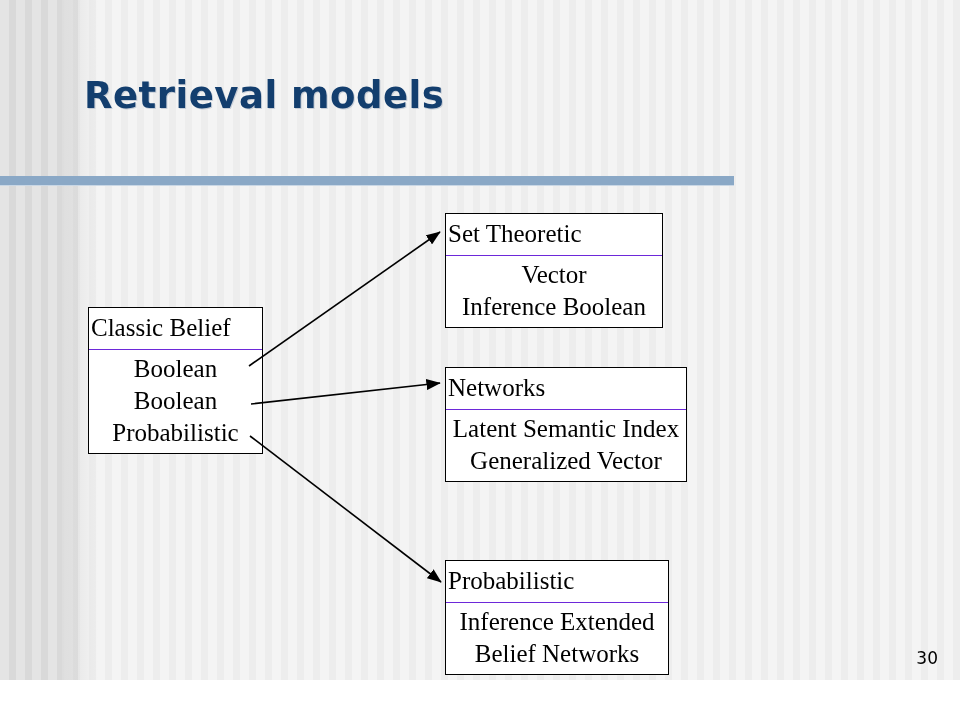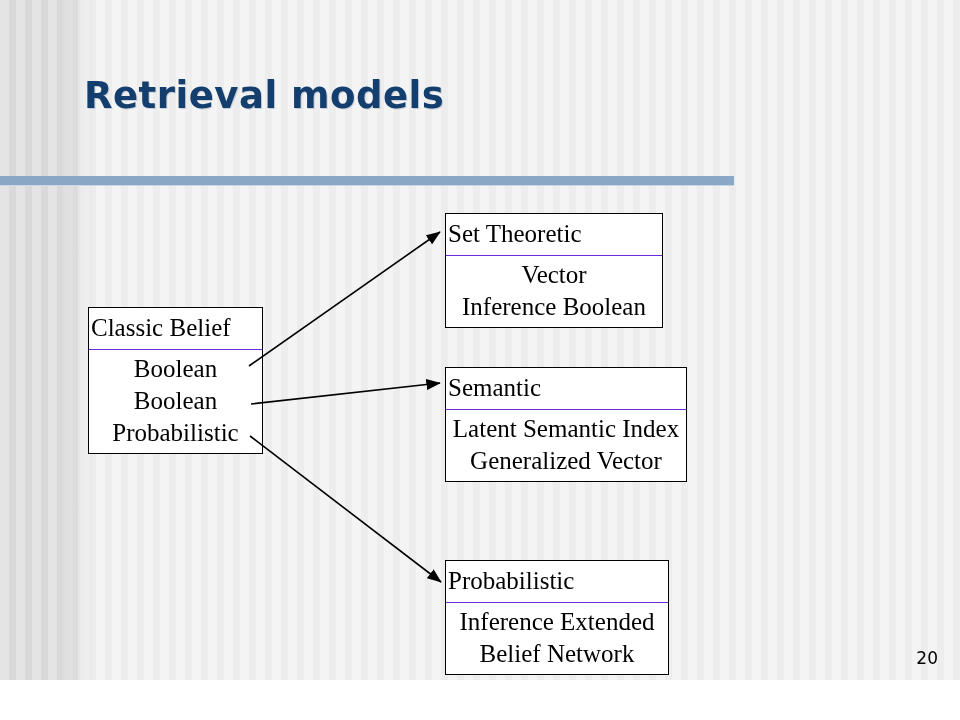--- a/index.html
+++ b/index.html
@@ -134,41 +134,41 @@
 
   <div class="box" id="box-settheo">
     <div class="box-head">Set Theoretic</div>
     <div class="box-body">
       <div>Vector</div>
       <div>Inference Boolean</div>
     </div>
   </div>
 
   <div class="box" id="box-algebraic">
-    <div class="box-head">Semantic</div>
+    <div class="box-head">Networks</div>
     <div class="box-body">
       <div>Latent Semantic Index</div>
       <div>Generalized Vector</div>
     </div>
   </div>
 
   <div class="box" id="box-prob">
     <div class="box-head">Probabilistic</div>
     <div class="box-body">
       <div>Inference Extended</div>
-      <div>Belief Network</div>
+      <div>Belief Networks</div>
     </div>
   </div>
 
   <svg id="arrows" viewBox="0 0 960 720">
     <defs>
       <marker id="arrowhead" markerWidth="9" markerHeight="7" refX="8.5" refY="3.5" orient="auto" markerUnits="strokeWidth">
         <polygon points="0 0, 9 3.5, 0 7" fill="#000000"></polygon>
       </marker>
     </defs>
     <line x1="249" y1="366" x2="440" y2="232" stroke="#000000" stroke-width="1.6" marker-end="url(#arrowhead)"></line>
     <line x1="251" y1="404" x2="440" y2="383" stroke="#000000" stroke-width="1.6" marker-end="url(#arrowhead)"></line>
     <line x1="250" y1="436" x2="441" y2="582" stroke="#000000" stroke-width="1.6" marker-end="url(#arrowhead)"></line>
   </svg>
 
-  <div id="page-number">20</div>
+  <div id="page-number">30</div>
 
 </div>
 
 </body></html>

